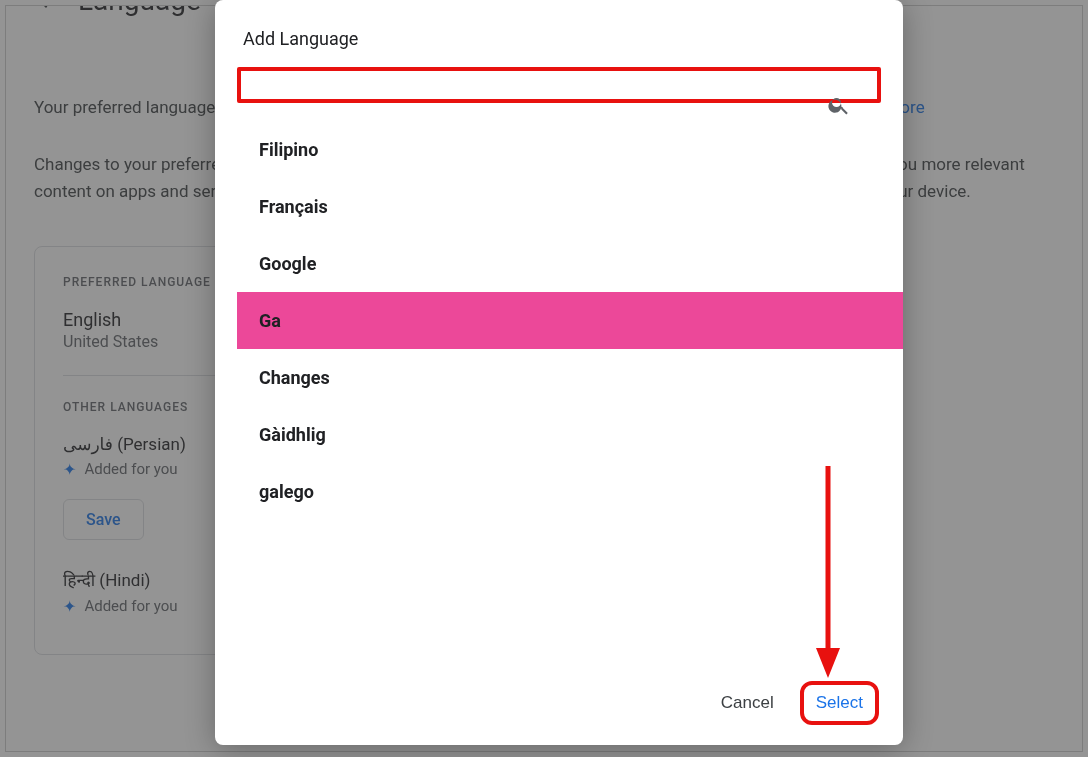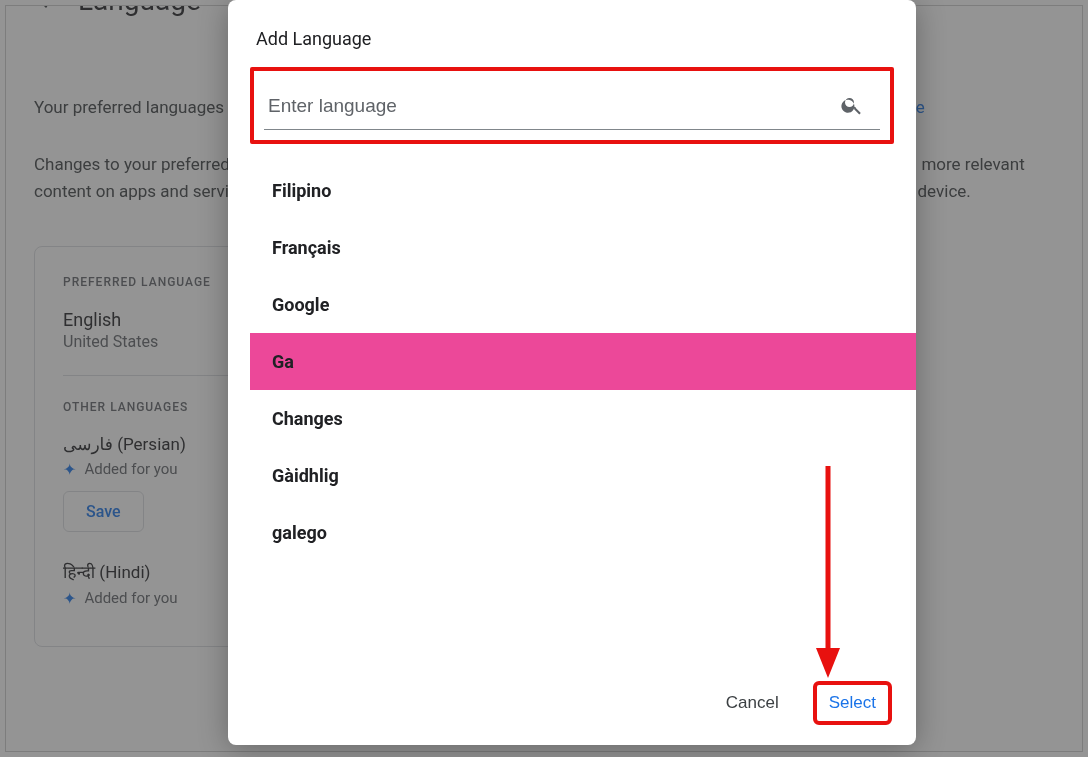--- a/index.html
+++ b/index.html
@@ -76,35 +76,35 @@
     .lang-sub { font-size: 16px; color: #5f6368; margin-bottom: 24px; }
     .divider { border-top: 1px solid #dadce0; margin: 4px 0 24px 0; }
     .other-row { margin-bottom: 18px; }
     .other-name { font-size: 17px; color: #202124; margin-bottom: 6px; }
     .added-for-you {
       font-size: 15px; color: #5f6368;
       display: flex; align-items: center; gap: 8px;
     }
     .sparkle { color: #1a73e8; font-size: 16px; }
     .save-btn {
-      margin-top: 12px;
+      margin-top: 20px;
       display: inline-block;
       border: 1px solid #dadce0;
       border-radius: 6px;
       padding: 10px 22px;
       color: #1a73e8;
       font-size: 16px;
       font-weight: 500;
       background: #fff;
     }
 
     
     .modal {
       position: absolute;
-      left: 228px;
+      left: 215px;
       top: 0;
       width: 688px;
       height: 745px;
       background: #fff;
       border-radius: 8px;
       box-shadow: 0 4px 30px rgba(0,0,0,0.3);
       display: flex;
       flex-direction: column;
       padding-bottom: 8px;
     }
@@ -151,33 +151,33 @@
       font-size: 18px;
       color: #202124;
       cursor: pointer;
     }
     .lang-item.hover { background: #ec4899; }
     .modal-footer {
       display: flex;
       justify-content: flex-end;
       align-items: center;
       padding: 18px 24px 12px 40px;
-      gap: 28px;
+      gap: 20px;
     }
     .btn-cancel {
       font-size: 17px;
       color: #3c4043;
       background: none;
       border: none;
       cursor: pointer;
       padding: 8px 6px;
     }
     .btn-select-wrap {
       border: 4px solid #e8110f;
-      border-radius: 6px;
+      border-radius: 12px;
       padding: 2px;
     }
     .btn-select {
       font-size: 17px;
       color: #1a73e8;
       font-weight: 500;
       background: none;
       border: none;
       cursor: pointer;
       padding: 6px 10px;
@@ -243,21 +243,20 @@
     </div>
   </div>
   <div class="overlay"></div>
 </div>
 
 <div class="modal">
   <div class="modal-title">Add Language</div>
 
   <div class="search-wrap-hilite">
     <div class="search-wrap">
-      <input class="search-input" type="text" placeholder="Enter language" style="">
       <span class="search-icon">
         <svg width="24" height="24" viewBox="0 0 24 24" fill="#5f6368">
             <path d="M15.5 14h-.8l-.3-.3A6.5 6.5 0 1 0 14 15.5l.3.3v.8l5 5 1.5-1.5-5-5zm-6 0A4.5 4.5 0 1 1 14 9.5 4.5 4.5 0 0 1 9.5 14z"></path>
           </svg>
       </span>
     </div>
   </div>
 
   <div class="lang-list" id="lang-list">
       <div class="lang-item">Filipino</div>

